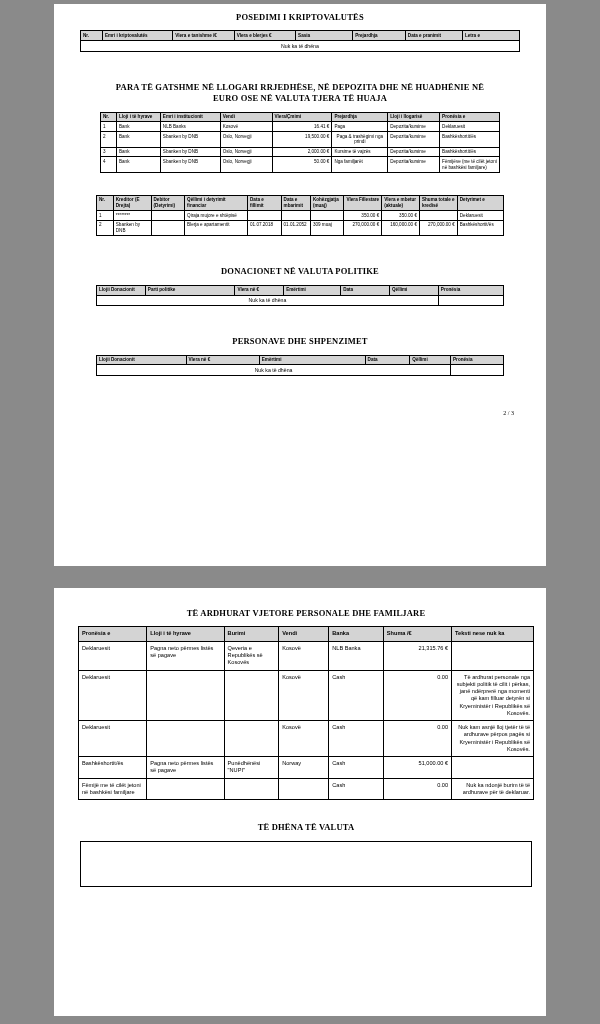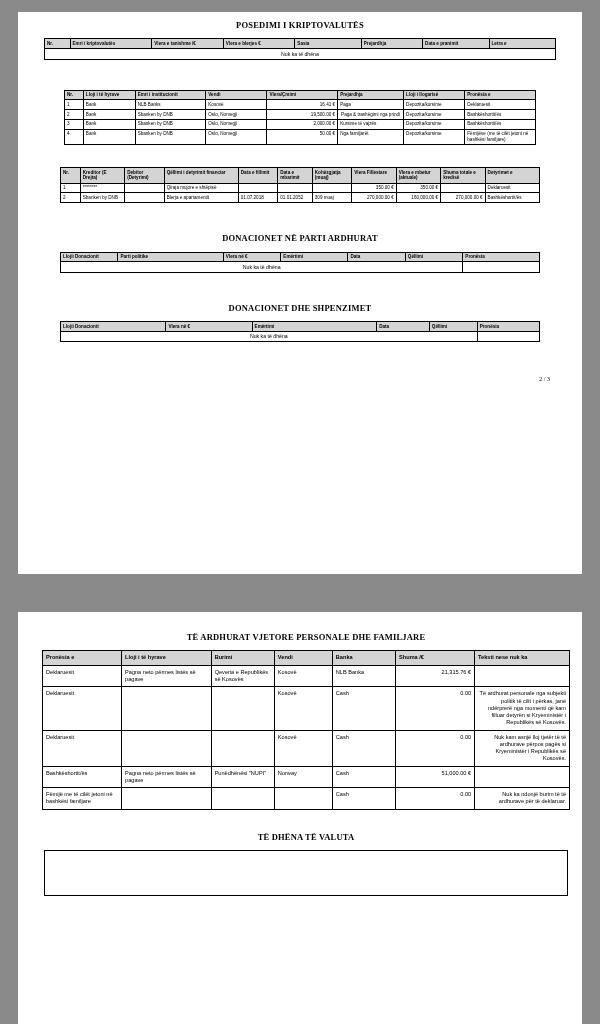--- a/index.html
+++ b/index.html
@@ -6,22 +6,22 @@
     margin: 0;
     padding: 0;
     background: #8a8a8a;
     font-family: "Liberation Sans", sans-serif;
   }
   body {
     width: 600px;
   }
   .page {
     background: #ffffff;
-    width: 564px;
-    margin: 12px auto;
+    width: 492px;
+    margin: 4px auto;
     box-sizing: border-box;
     position: relative;
   }
   .page-1 {
     padding: 8px 18px 10px 18px;
     min-height: 562px;
   }
   .gap {
     height: 14px;
     background: #8a8a8a;
@@ -145,20 +145,21 @@
       <tbody>
         <tr>
           <td class="nodata" colspan="8">Nuk ka të dhëna</td>
         </tr>
       </tbody>
     </table>
   </div>
 
   <div class="spacer-lg"></div>
 
+  <h2 class="section-title wide">PARA TË GATSHME NË LLOGARI RRJEDHËSE, NË DEPOZITA DHE NË HUADHËNIE NË EURO OSE NË VALUTA TJERA TË HUAJA</h2>
   <div class="tbl-wrap-2">
     <table class="doc">
       <colgroup>
         <col style="width:4%">
           <col style="width:11%">
           <col style="width:15%">
           <col style="width:13%">
           <col style="width:15%">
           <col style="width:14%">
           <col style="width:13%">
@@ -279,21 +280,21 @@
           <td class="num">160,000.00 €</td>
           <td class="num">270,000.00 €</td>
           <td>Bashkëshortit/ës</td>
         </tr>
       </tbody>
     </table>
   </div>
 
   <div class="spacer-lg"></div>
 
-  <h2 class="section-title">DONACIONET NË PARTI ARDHURAT</h2>
+  <h2 class="section-title">DONACIONET NË VALUTA POLITIKE</h2>
   <div class="tbl-wrap-4">
     <table class="doc">
       <colgroup>
         <col style="width:12%">
           <col style="width:22%">
           <col style="width:12%">
           <col style="width:14%">
           <col style="width:12%">
           <col style="width:12%">
           <col style="width:16%">
@@ -313,21 +314,21 @@
         <tr>
           <td class="nodata" colspan="6">Nuk ka të dhëna</td>
           <td></td>
         </tr>
       </tbody>
     </table>
   </div>
 
   <div class="spacer-lg"></div>
 
-  <h2 class="section-title">DONACIONET DHE SHPENZIMET</h2>
+  <h2 class="section-title">PERSONAVE DHE SHPENZIMET</h2>
   <div class="tbl-wrap-5">
     <table class="doc">
       <colgroup>
         <col style="width:22%">
           <col style="width:18%">
           <col style="width:26%">
           <col style="width:11%">
           <col style="width:10%">
           <col style="width:13%">
       </colgroup>

